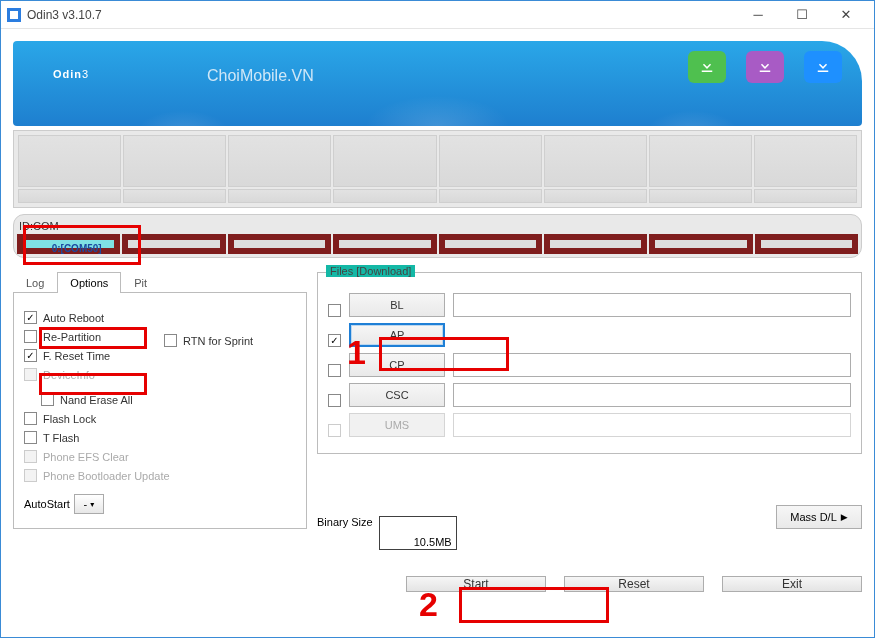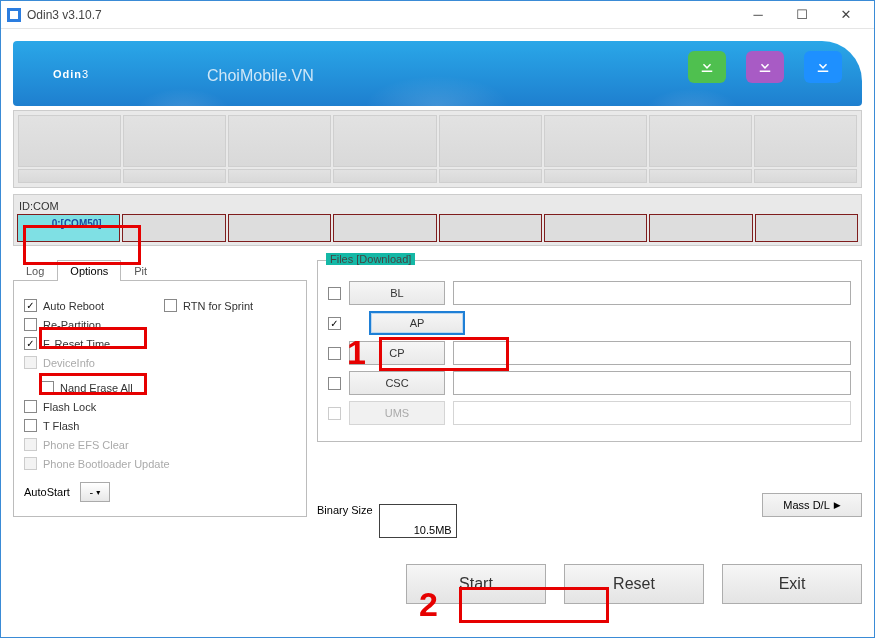--- a/index.html
+++ b/index.html
@@ -7,21 +7,21 @@
 
 
 .titlebar { height: 28px; background: #fff; display: flex; align-items: center; padding: 0 6px; border-bottom: 1px solid #e5e5e5; }
 .titlebar .app-icon { width: 14px; height: 14px; background: #2b7de0; margin-right: 6px; display:inline-block; position:relative; }
 .titlebar .app-icon::after{content:"";position:absolute;inset:3px;background:#fff;}
 .titlebar .title { flex: 1; color: #444; font-size: 12px; }
 .win-btns { display: flex; }
 .win-btn { width: 44px; height: 26px; display:flex; align-items:center; justify-content:center; color:#444; font-size:13px; }
 
 
-.banner { height: 65px; margin: 12px 12px 4px 12px; background: linear-gradient(180deg,#2aa7e8 0%, #1e7fcf 100%); border-radius: 4px 40px 4px 4px; position: relative; overflow:hidden; }
+.banner { height: 85px; margin: 12px 12px 4px 12px; background: linear-gradient(180deg,#2aa7e8 0%, #1e7fcf 100%); border-radius: 4px 40px 4px 4px; position: relative; overflow:hidden; }
 .banner .world { position:absolute; inset:0; background:
   radial-gradient(120px 50px at 50% 100%, rgba(255,255,255,.15), transparent 60%),
   radial-gradient(80px 40px at 80% 110%, rgba(255,255,255,.15), transparent 60%),
   radial-gradient(80px 40px at 20% 110%, rgba(255,255,255,.15), transparent 60%);
 }
 .banner .logo { position:absolute; left:40px; top:8px; color:#fff; font-size:32px; font-weight:300; letter-spacing:1px; }
 .banner .logo b{font-weight:600;}
 .banner .subtitle { position:absolute; left:170px; top:26px; color:#cfe7f7; font-size:16px; font-weight:500;margin-left:24px; }
 .banner .pins { position:absolute; right:20px; top:10px; display:flex; gap:20px;}
 .pin { width:38px; height:32px; border-radius:6px; position:relative; }
@@ -36,64 +36,64 @@
 
 .slotgrid { border:1px solid #ccc; background:#e9e9e9; padding:4px; }
 .slotrow { display:flex; gap:2px; }
 .slotrow + .slotrow { margin-top:2px; }
 .slot { flex:1; height:52px; background: linear-gradient(#e2e2e2,#d9d9d9); border:1px solid #cfcfcf; }
 .slotrow.small .slot { height:14px; }
 
 .idcom-wrap{margin-top:4px;border:1px solid #ccc;padding:3px;background:#e9e9e9;}
 .idcom-row{display:flex;gap:2px;}
 .idcom-label{font-size:11px;color:#333;margin:2px 0 2px 2px;display:inline-block;}
-.idcom-cell{flex:1;height:28px;background:#ddd;border:1px solid #7f1d1d;padding-left:16px;}
+.idcom-cell{flex:1;height:20px;background:#ddd;border:6px solid #7f1d1d;padding-left:16px;}
 .idcom-cell.active{background:#7fe0e4;color:#1b4aa0;font-weight:600;text-align:center;line-height:18px;font-size:10px;}
 
 
 .cols { display:flex; gap:10px; margin-top:14px; }
 .left { width:294px; }
 .right { flex:1; }
 
 
 .tabs { display:flex; border-bottom:1px solid #bcbcbc; }
 .tab { padding:4px 12px; border:1px solid transparent; border-bottom:none; color:#555; margin-bottom:-1px; background:none;}
 .tab.active { background:#fff; border-color:#bcbcbc; color:#000;}
 .tabbody { border:1px solid #bcbcbc; border-top:none; padding:12px 10px 14px 10px; }
 .optrow{display:flex;align-items:center;margin:6px 0;}
 .chk{width:13px;height:13px;border:1px solid #888;background:#fff;margin-right:6px;display:inline-flex;align-items:center;justify-content:center;font-size:10px;color:#000;}
 .chk.checked::after{content:"✓";}
 .chk.disabled{border-color:#ccc;background:#f3f3f3;}
 .optlabel{color:#333;}
 .optlabel.disabled{color:#aaa;}
 .rtn{position:absolute;}
 .optgrid{position:relative;}
-.optgrid .rtn{left:150px;top:12px;}
-
-.autostart{margin-top:12px;display:flex;align-items:center;gap:10px;}
+.optgrid .rtn{left:150px;top:35px;}
+
+.autostart{margin-top:12px;display:flex;align-items:center;gap:4px;}
 .autostart .sel{width:30px;height:20px;border:1px solid #aaa;background:linear-gradient(#fff,#e7e7e7);display:inline-flex;align-items:center;justify-content:center;}
 
 
 .group { border:1px solid #bcbcbc; padding:14px 10px 10px 10px; position:relative; }
 .group-legend{position:absolute;top:-8px;left:8px;background:#14b8a6;padding:0 4px;color:#444;}
-.filerow{display:flex;align-items:center;gap:8px;margin:6px 0;}
+.filerow{display:flex;align-items:flex-end;gap:8px;margin:6px 0;}
 .filerow .fchk{width:13px;height:13px;border:1px solid #888;display:inline-flex;align-items:center;justify-content:center;color:#000;}
 .filerow .fchk.checked::after{content:"✓";font-size:10px;}
 .filerow .fchk.disabled{border-color:#ccc;}
 .filebtn{width:96px;height:24px;border:1px solid #adadad;background:linear-gradient(#f6f6f6,#e9e9e9);color:#333;display:flex;align-items:center;justify-content:center;}
-.filebtn.sel{border:2px solid #1e7fd6;box-shadow:0 0 0 1px #bcd7ef inset;margin-left:20px;}
+.filebtn.sel{border:2px solid #1e7fd6;box-shadow:0 0 0 1px #bcd7ef inset;}
 .filebtn.disabled{color:#aaa;border-color:#d5d5d5;background:#f1f1f1;}
 .filepath{flex:1;height:24px;border:1px solid #adadad;background:#fff;padding:0 6px;display:flex;align-items:center;color:#333;overflow:hidden;white-space:nowrap;}
 
 .binsize{margin-top:32px;display:flex;align-items:flex-start;gap:6px;}
 .binsize .box{width:78px;height:20px;border:1px solid #404040;text-align:right;padding:16px 4px;line-height:18px;}
-.massdl{float:right;width:100px;height:24px;border:1px solid #adadad;background:linear-gradient(#f6f6f6,#e9e9e9);display:flex;align-items:center;justify-content:center;gap:4px;}
+.massdl{float:right;width:86px;height:24px;border:1px solid #adadad;background:linear-gradient(#f6f6f6,#e9e9e9);display:flex;align-items:center;justify-content:center;gap:4px;}
 
 .bottombtns{margin-top:26px;display:flex;gap:18px;justify-content:flex-end;}
-.bigbtn{width:140px;height:40px;border:1px solid #adadad;background:linear-gradient(#f6f6f6,#e4e4e4);display:flex;align-items:center;justify-content:center;color:#333;font-size:16px;}
+.bigbtn{width:140px;height:16px;border:1px solid #adadad;background:linear-gradient(#f6f6f6,#e4e4e4);display:flex;align-items:center;justify-content:center;color:#333;font-size:12px;}
 
 
 .redbox{position:absolute;border:3px solid #e60000;pointer-events:none;}
 .rednum{position:absolute;color:#e60000;font-size:34px;font-weight:900;pointer-events:none;font-family:Arial,sans-serif;}
 </style>
 </head>
 <body>
 
 <div class="titlebar">
   <span class="app-icon"></span>
@@ -146,21 +146,21 @@
         <div class="slot"></div>
         <div class="slot"></div>
         <div class="slot"></div>
         <div class="slot"></div>
         <div class="slot"></div>
         <div class="slot"></div>
         <div class="slot"></div>
     </div>
   </div>
 
-  <div class="idcom-wrap" style="margin-top:6px;">
+  <div class="idcom-wrap" style="margin-top:6px;border-radius:11px;">
     <span class="idcom-label">ID:COM</span>
     <div class="idcom-row">
       <div class="idcom-cell active">0:[COM50]</div>
       <div class="idcom-cell"></div>
       <div class="idcom-cell"></div>
       <div class="idcom-cell"></div>
       <div class="idcom-cell"></div>
       <div class="idcom-cell"></div>
       <div class="idcom-cell"></div>
       <div class="idcom-cell"></div>

